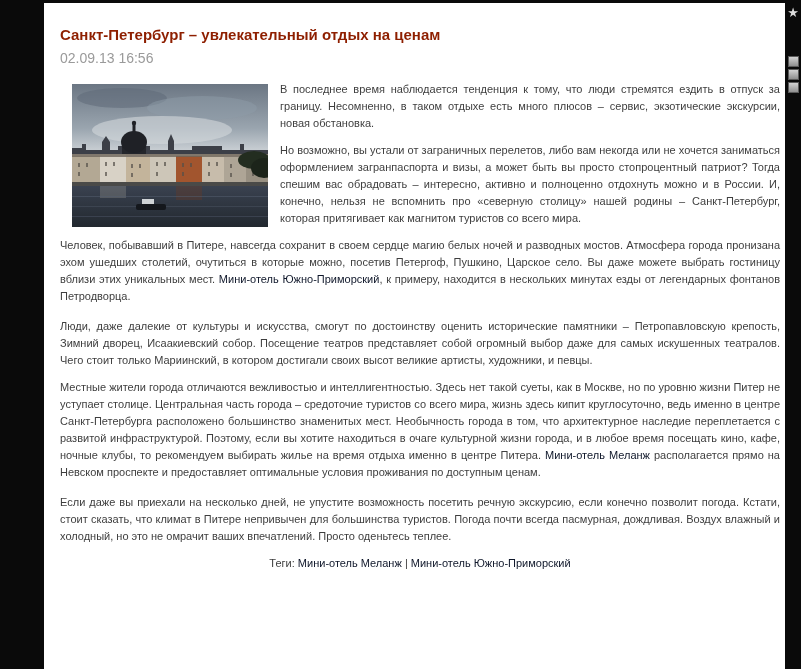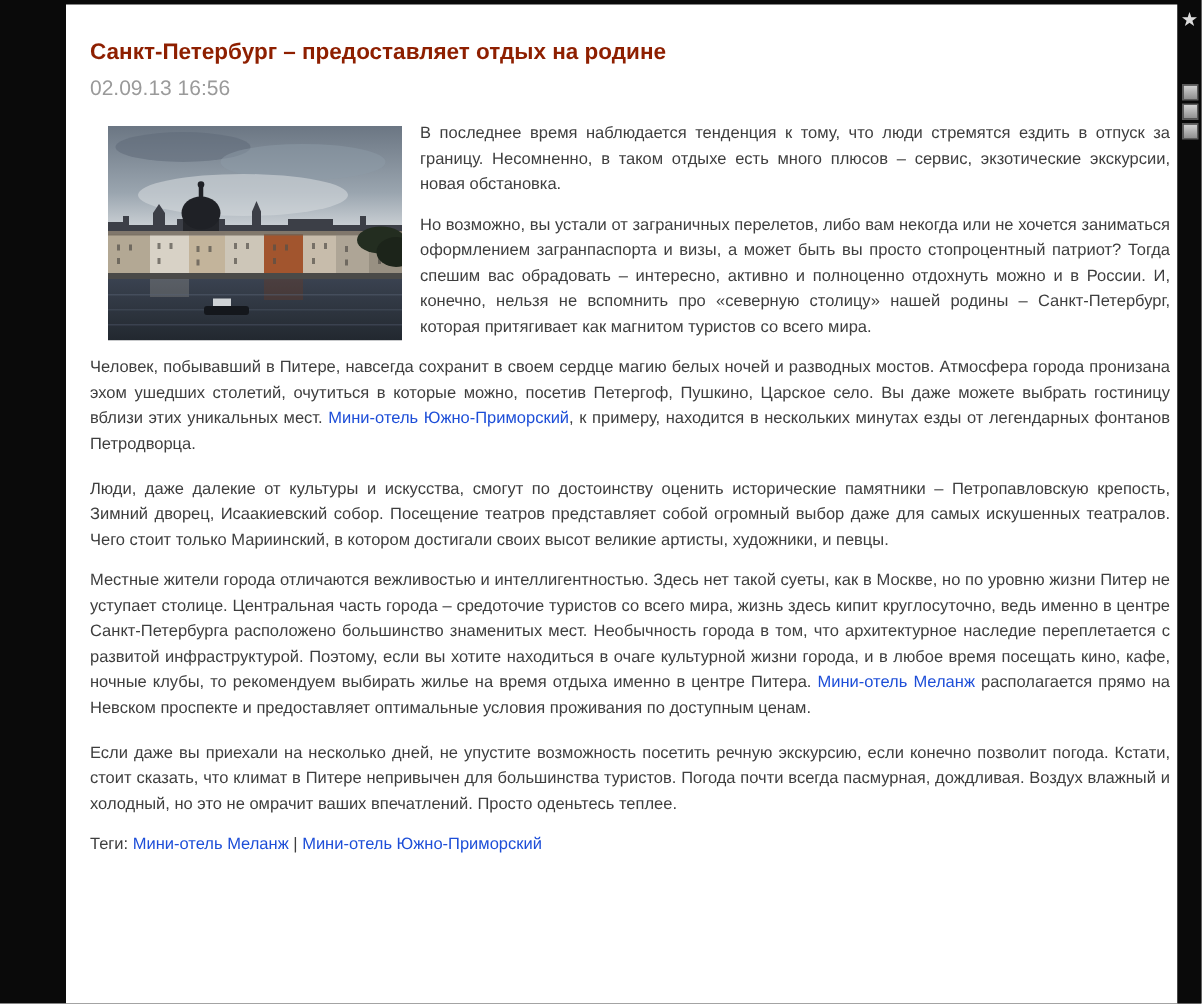--- a/index.html
+++ b/index.html
@@ -32,23 +32,23 @@
     color: #3e3e3e;
   }
   .photo {
     float: left; width: 196px; height: 143px;
     margin: 3px 12px 5px 12px;
   }
   .photo svg { display: block; }
   p { margin: 0 0 10px 0; text-align: justify; }
   p.spaced { margin-top: 13px; }
   p.spaced-sm { margin-top: 5px; }
-  a.link { color: #1d4ed8; text-decoration: none; cursor: pointer; }
+  a.link { color: #0f172a; text-decoration: none; cursor: pointer; }
   .pub { margin-top: 7px; }
-  .tags { margin-top: 6px; }
+  .tags { margin-top: 6px; text-align: center; }
   .rail {
     position: absolute; right: 0; top: 0;
     width: 16px; height: 669px;
     background: #0a0a0a;
   }
   .star {
     color: #dcdcdc; font-size: 13px; line-height: 16px;
     text-align: center; margin-top: 5px; cursor: pointer;
   }
   .sq {
@@ -58,21 +58,21 @@
     border: 1px solid #5a5a5a;
     box-sizing: border-box;
     cursor: pointer;
   }
   .sq.first { margin-top: 35px; }
 </style>
 </head>
 <body>
 
 <div class="content">
-  <h1 class="title">Санкт-Петербург – предоставляет отдых на родине</h1>
+  <h1 class="title">Санкт-Петербург – увлекательный отдых на ценам</h1>
   <div class="date">02.09.13 16:56</div>
 
   <div class="body-text">
     <div class="photo">
       <svg width="196" height="143" viewBox="0 0 196 143">
         <defs>
           <linearGradient id="sky" x1="0" y1="0" x2="0" y2="1">
             <stop offset="0%" stop-color="#6b7683"></stop>
             <stop offset="60%" stop-color="#9aa5af"></stop>
             <stop offset="100%" stop-color="#d8dcdf"></stop>

